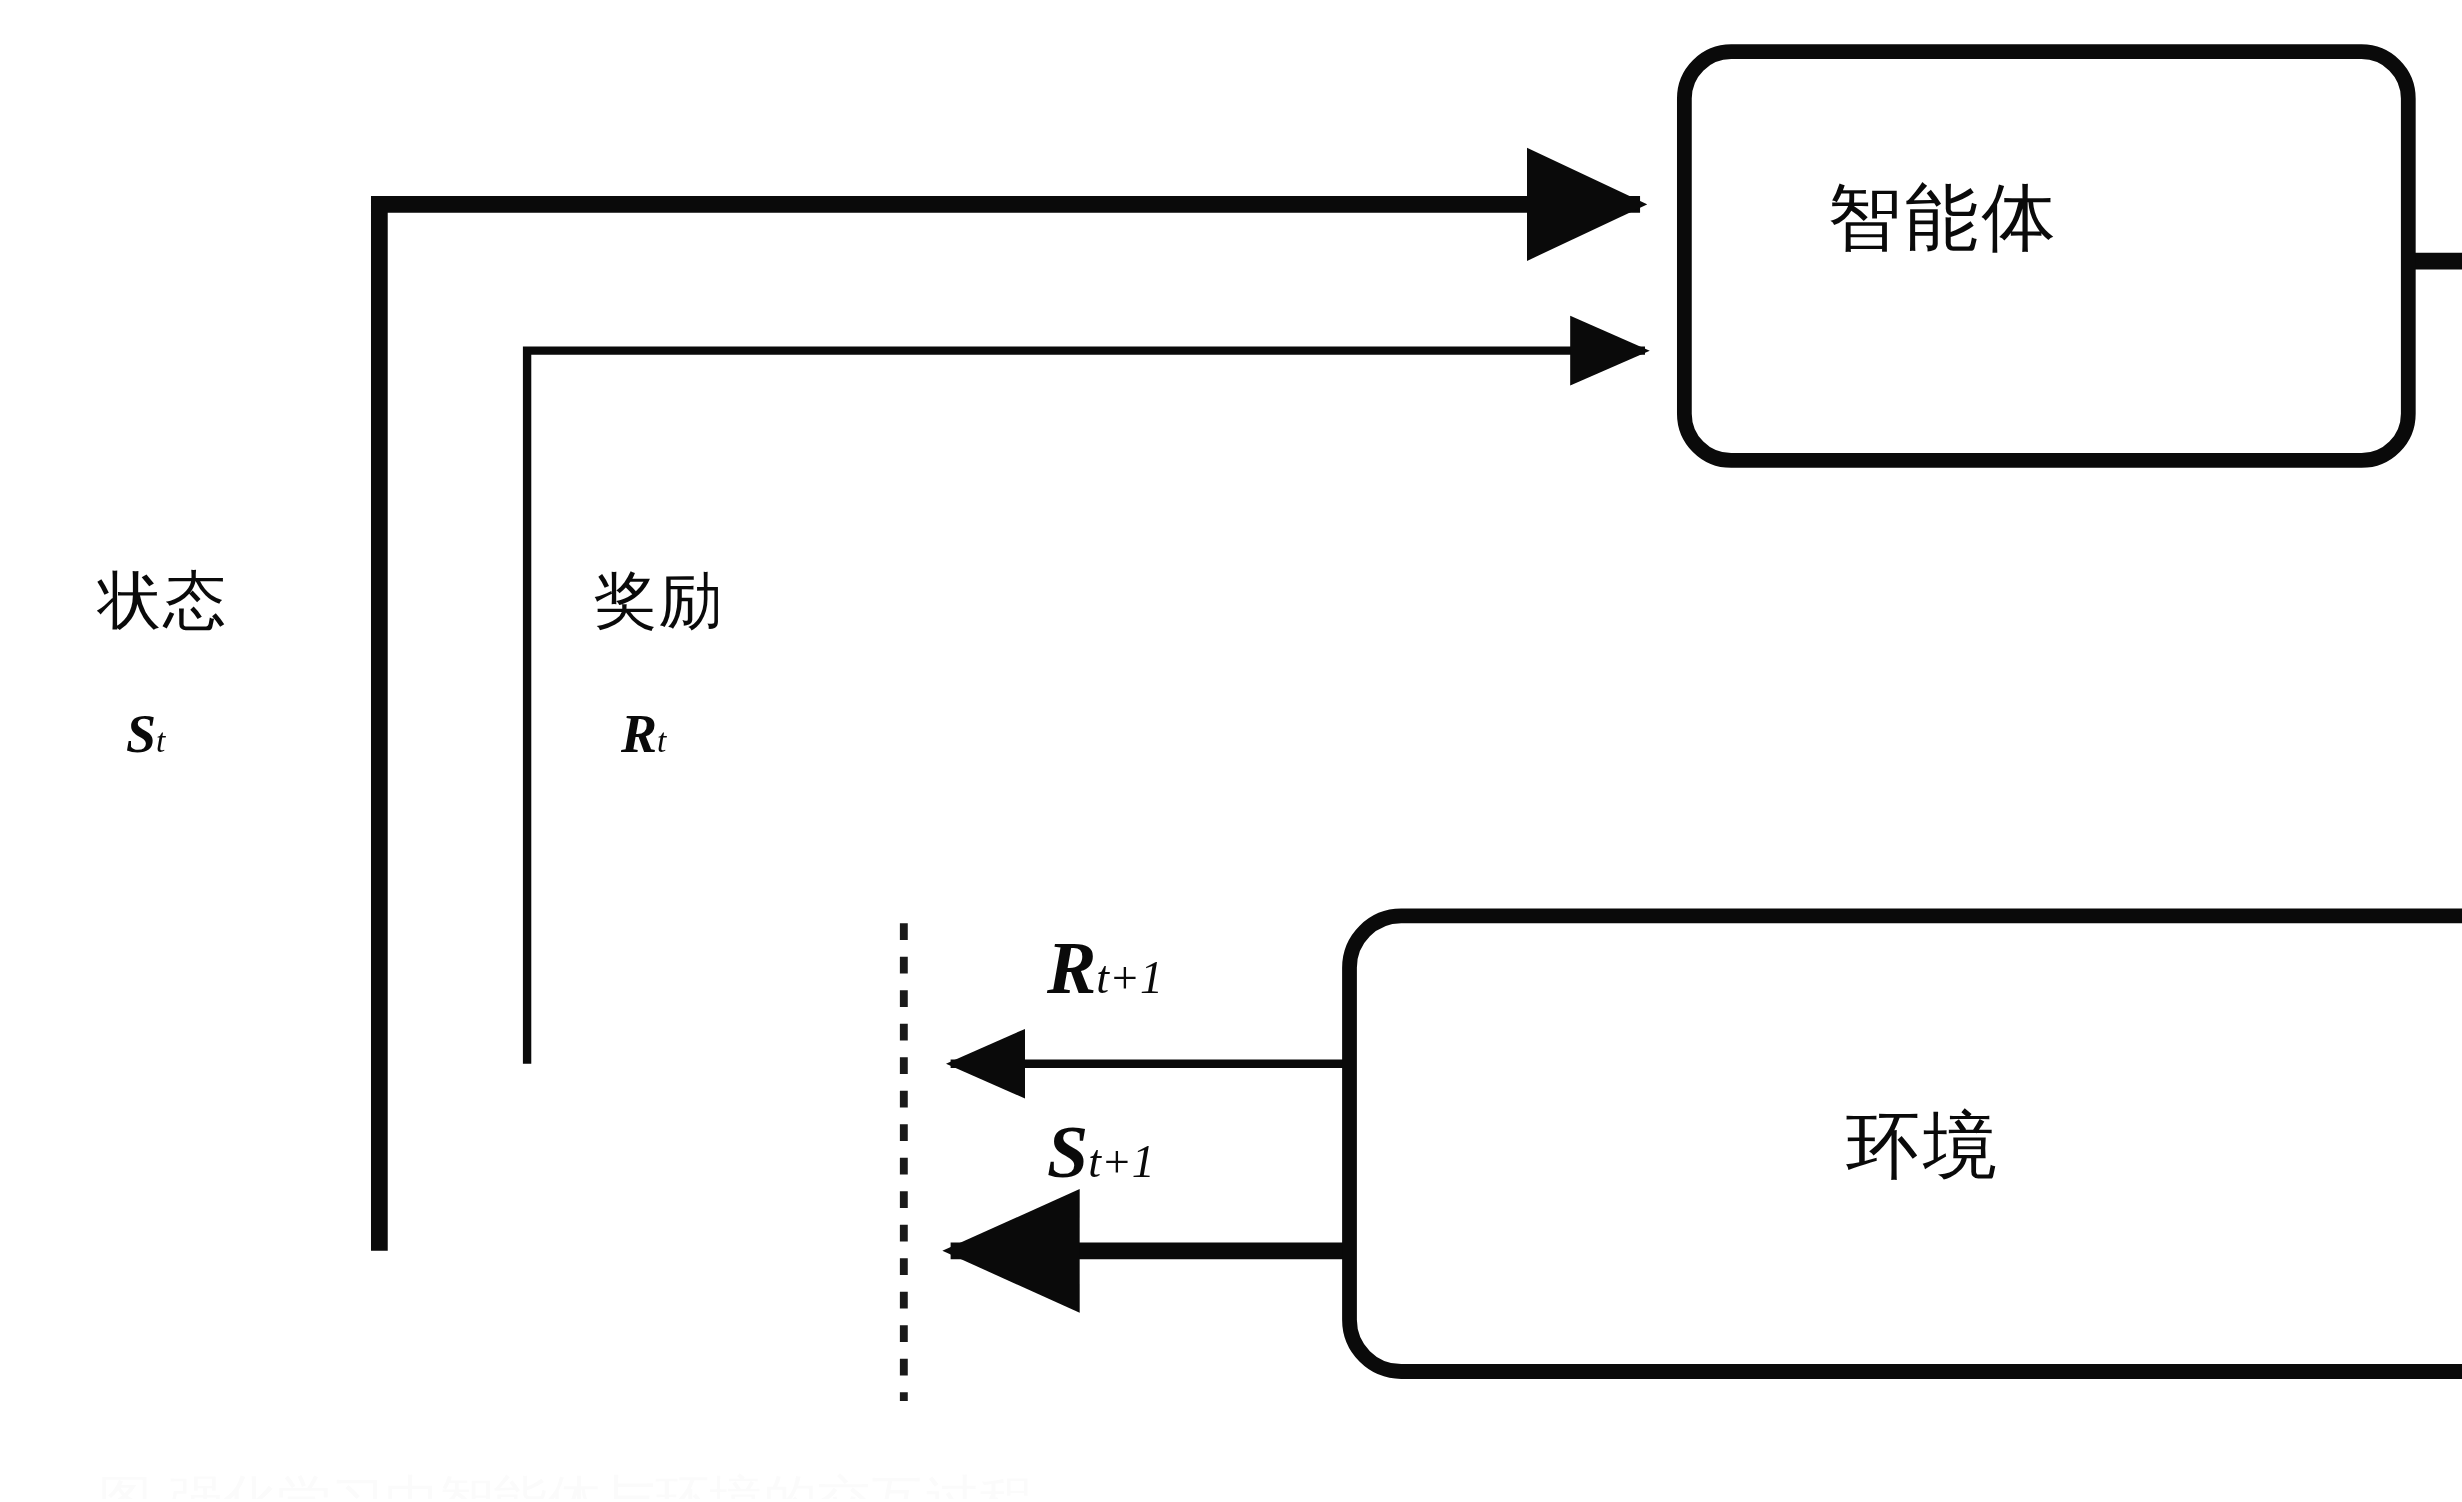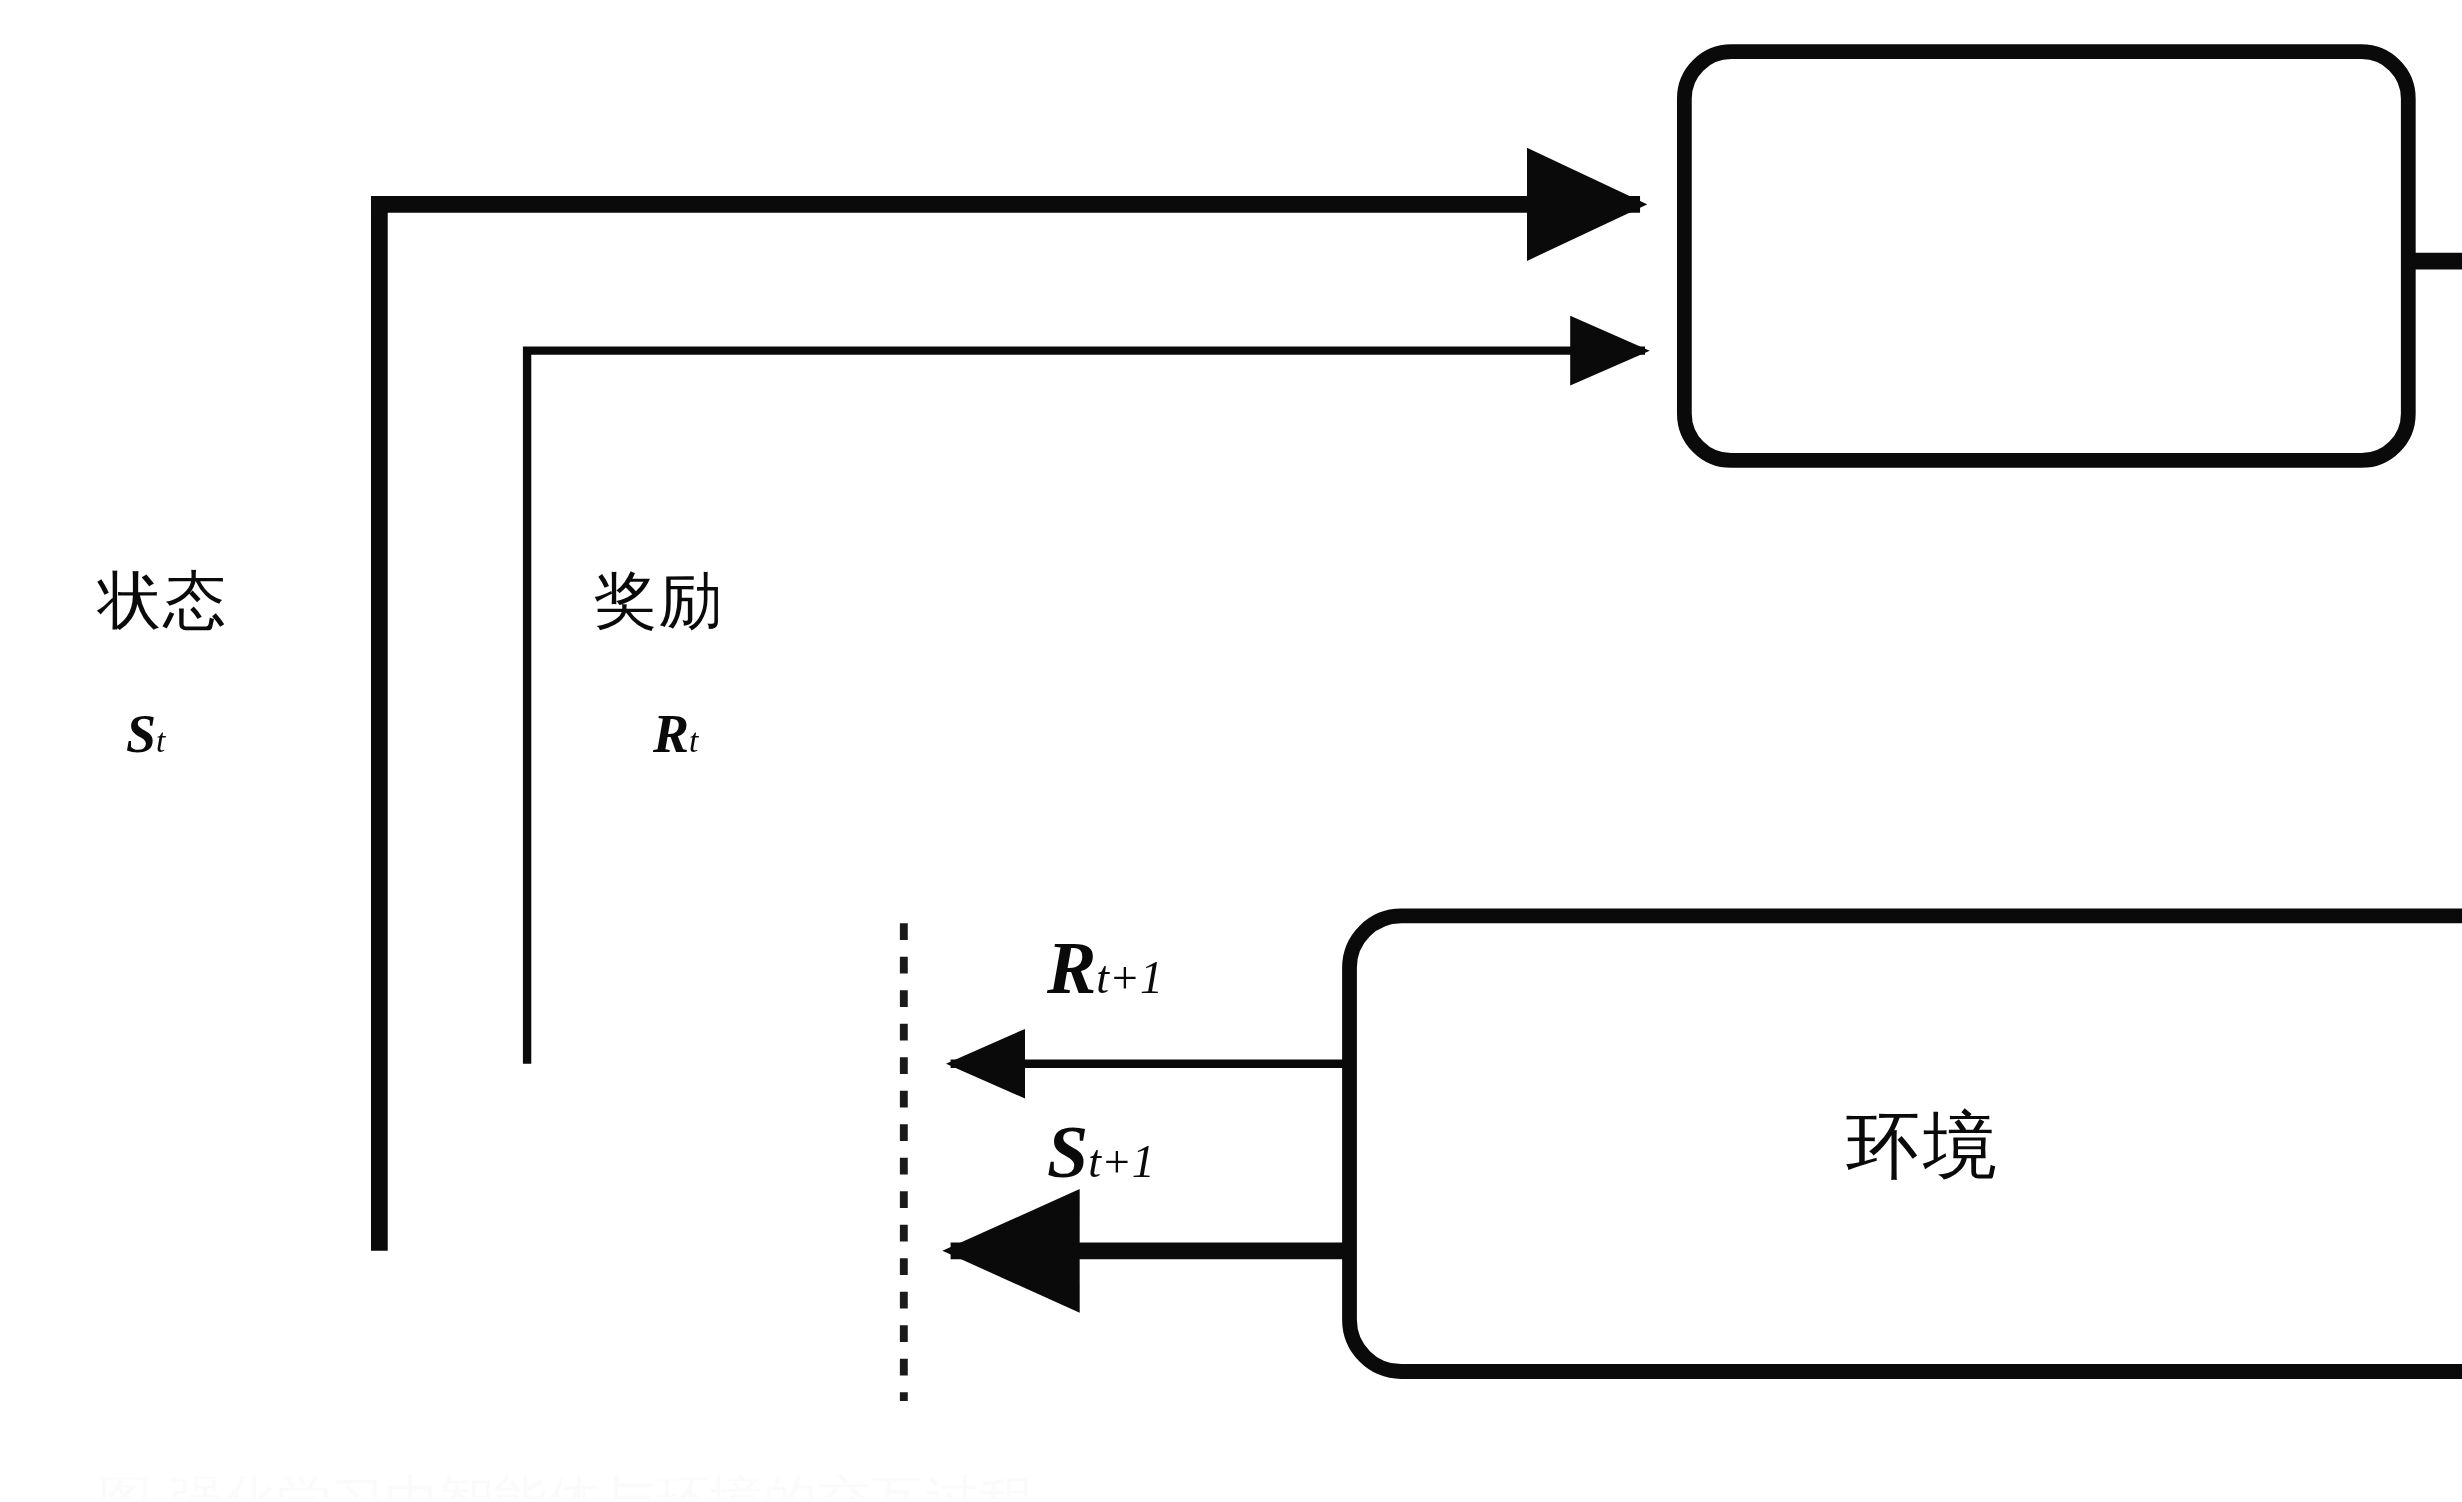--- a/index.html
+++ b/index.html
@@ -105,30 +105,31 @@
 
     <path d="M 2735 2540 L 1930 2540" fill="none" stroke="#0a0a0a" stroke-width="34" stroke-linecap="butt" marker-end="url(#arrow-mid)"></path>
 
     <line x1="1835" y1="1875" x2="1835" y2="2845" stroke="#1a1a1a" stroke-width="16" stroke-dasharray="34 34" stroke-linecap="butt"></line>
 
     <rect x="3420" y="105" width="1470" height="830" rx="95" ry="95" fill="#ffffff" stroke="#0a0a0a" stroke-width="30"></rect>
 
     <rect x="2740" y="1860" width="2700" height="925" rx="105" ry="105" fill="#ffffff" stroke="#0a0a0a" stroke-width="30"></rect>
   </svg>
 
+  <div class="abs box-title" style="left:1943px; top:217px; transform:translate(-50%,-50%);">智能体</div>
 
   <div class="abs box-title" style="left:1923px; top:1145px; transform:translate(-50%,-50%);">环境</div>
 
   <div class="abs cjk-label side-word" style="left:98px; top:569px;">状态</div>
   <div class="abs math-label side-sym" style="left:126px; top:707px;">
     <span>S</span><span class="math-sub">t</span>
   </div>
 
   <div class="abs cjk-label side-word" style="left:594px; top:569px;">奖励</div>
-  <div class="abs math-label side-sym" style="left:621px; top:707px;margin-left:32px;">
+  <div class="abs math-label side-sym" style="left:621px; top:707px;">
     <span>R</span><span class="math-sub">t</span>
   </div>
 
   <div class="abs math-label edge-sym" style="left:1047px; top:931px;">
     <span>R</span><span class="math-sub">t+1</span>
   </div>
 
   <div class="abs math-label edge-sym" style="left:1047px; top:1115px;">
     <span>S</span><span class="math-sub">t+1</span>
   </div>

